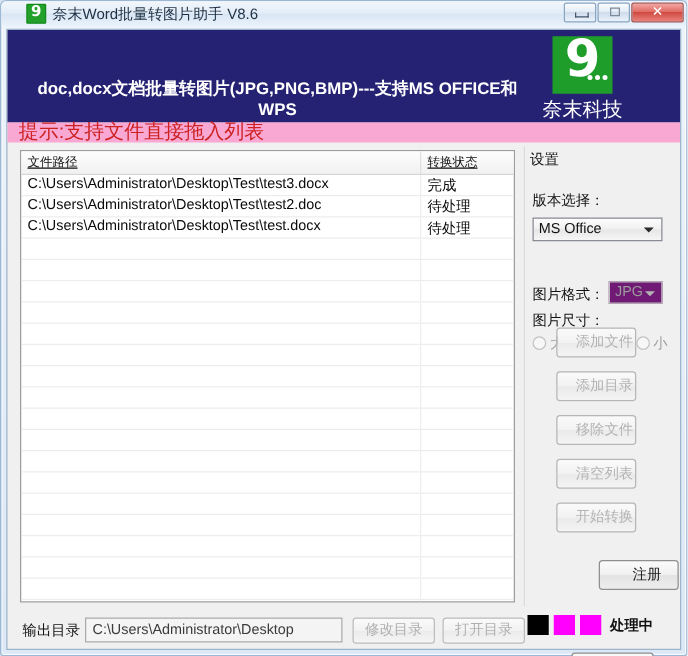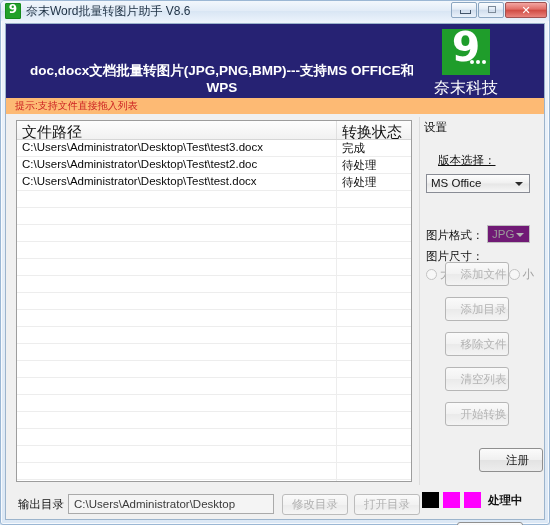--- a/index.html
+++ b/index.html
@@ -26,21 +26,21 @@
     box-shadow: inset 0 0 0 1px rgba(255,255,255,0.75);
   }
 
   .titlebar {
     position: absolute;
     left: 1px; top: 1px; width: 548px; height: 20px;
     box-sizing: border-box;
     display: flex; align-items: center;
     background: linear-gradient(180deg,#f2f7fc 0%, #e2ecf7 48%, #d9e6f4 52%, #eaf2fb 100%);
     border-radius: 4px 4px 0 0;
-    padding-left: 4px;
+    padding-left: 20px;
   }
   .app-icon {
     width: 14px; height: 14px; margin-right: 5px;
     background: #22a02a;
     border: 1px solid #158a1c;
     position: relative; flex: none;
     border-radius: 1px;
   }
   .app-icon::before {
     content: "9";
@@ -135,40 +135,40 @@
     display: block; width: 4px; height: 4px; border-radius: 50%;
     background: #ffffff;
   }
   .brand-name {
     margin-top: 3px; color: #ffffff; font-size: 16px;
   }
 
   
   .hint {
     position: absolute; left: 0; top: 74px; width: 538px; height: 16px;
-    background: #fdba74;
-    color: #cc2222; font-size: 10px;
+    background: #f9a8d4;
+    color: #cc2222; font-size: 16px;
     padding-left: 9px; box-sizing: border-box;
     line-height: 16px;
   }
 
   
   .list-wrap {
     position: absolute; left: 10px; top: 96px;
     width: 396px; height: 362px;
     background: #ffffff;
     border: 1px solid #9d9d9d;
     box-sizing: border-box;
     overflow: hidden;
   }
   .list-head {
     display: flex; height: 18px;
     background: linear-gradient(180deg,#fdfdfd 0%,#f1f1f1 100%);
     border-bottom: 1px solid #d6d6d6;
-    font-size: 15px; color: #111;
+    font-size: 10px; color: #111; text-decoration: underline;
   }
   .list-head .col1 {
     width: 320px; box-sizing: border-box;
     padding: 2px 0 0 5px;
     border-right: 1px solid #e0e0e0;
   }
   .list-head .col2 {
     flex: 1; box-sizing: border-box; padding: 2px 0 0 5px;
   }
   .list-body { position: relative; }
@@ -434,21 +434,21 @@
           <div class="lrow empty">
             <div class="c1"></div>
             <div class="c2"></div>
           </div>
         </div>
     </div>
 
     <div class="panel-sep"></div>
 
     <div class="settings-label">设置</div>
-    <div class="fld-label" style="left:432px; top:129px;text-decoration:underline;">版本选择：</div>
+    <div class="fld-label" style="left:420px; top:129px;">版本选择：</div>
     <div class="combo">
       <span>MS Office</span>
       <span class="arrow"></span>
     </div>
 
     <div class="fld-label" style="left:420px; top:204px;">图片格式：</div>
     <div class="combo disabled">
       <span>JPG</span>
       <span class="arrow"></span>
     </div>

